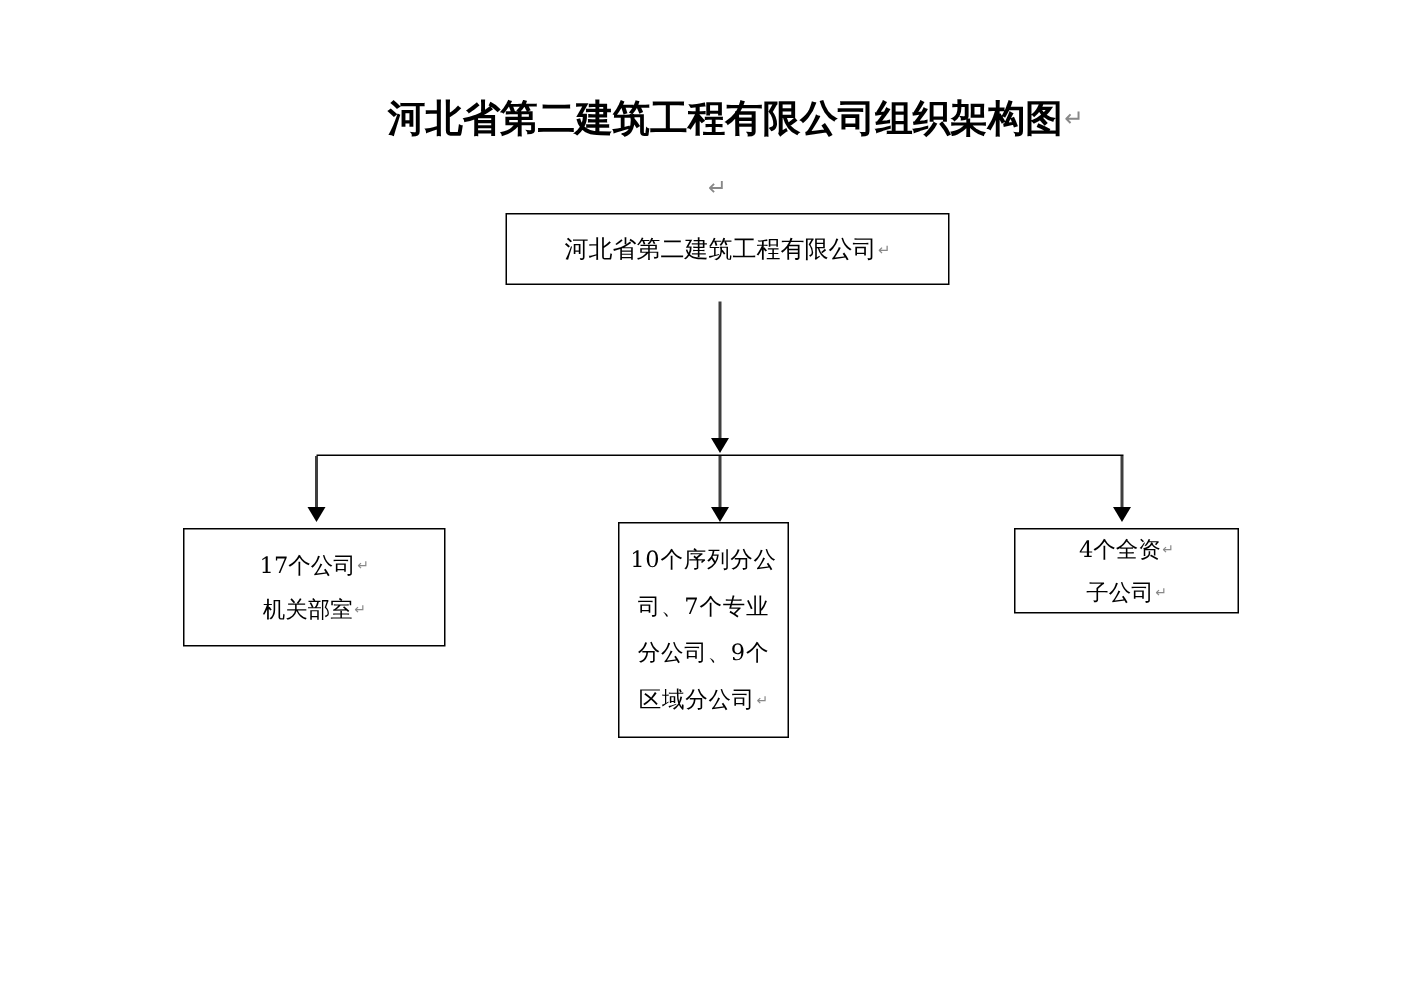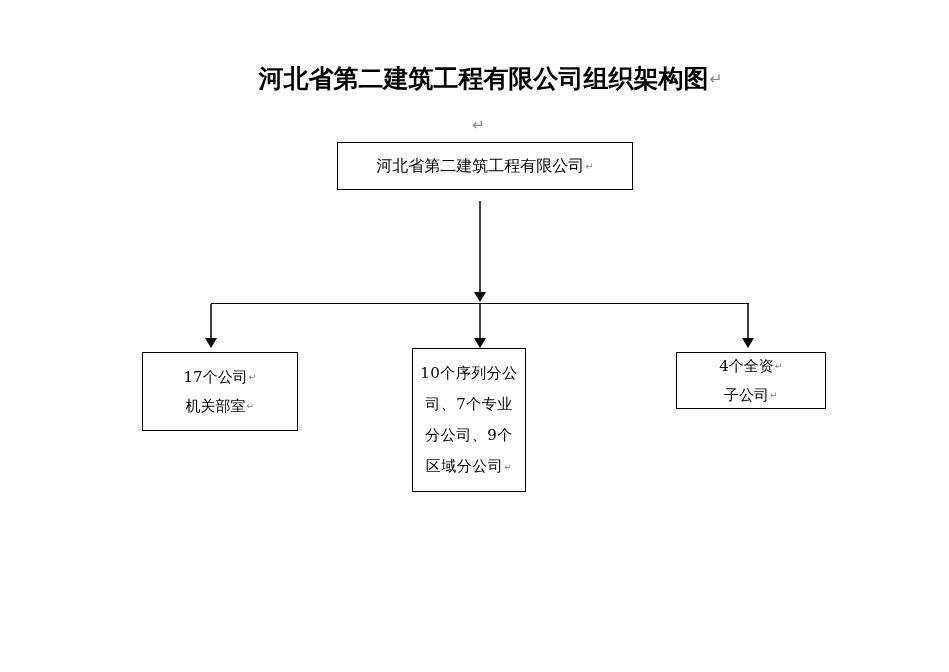--- a/index.html
+++ b/index.html
@@ -75,23 +75,23 @@
     height: 48px;
     font-family: "DejaVu Sans", "Liberation Sans", sans-serif;
     font-size: 16px;
     margin-left: 16px;
   }
   .node-leaf {
     font-family: "DejaVu Serif", "Liberation Serif", serif;
     font-size: 15px;
   }
   .node-left {
-    left: 142px;
+    left: 122px;
     top: 352px;
-    width: 156px;
+    width: 175px;
     height: 79px;
   }
   .node-mid {
     left: 412px;
     top: 348px;
     width: 114px;
     height: 144px;
   }
   .node-right {
     left: 676px;

